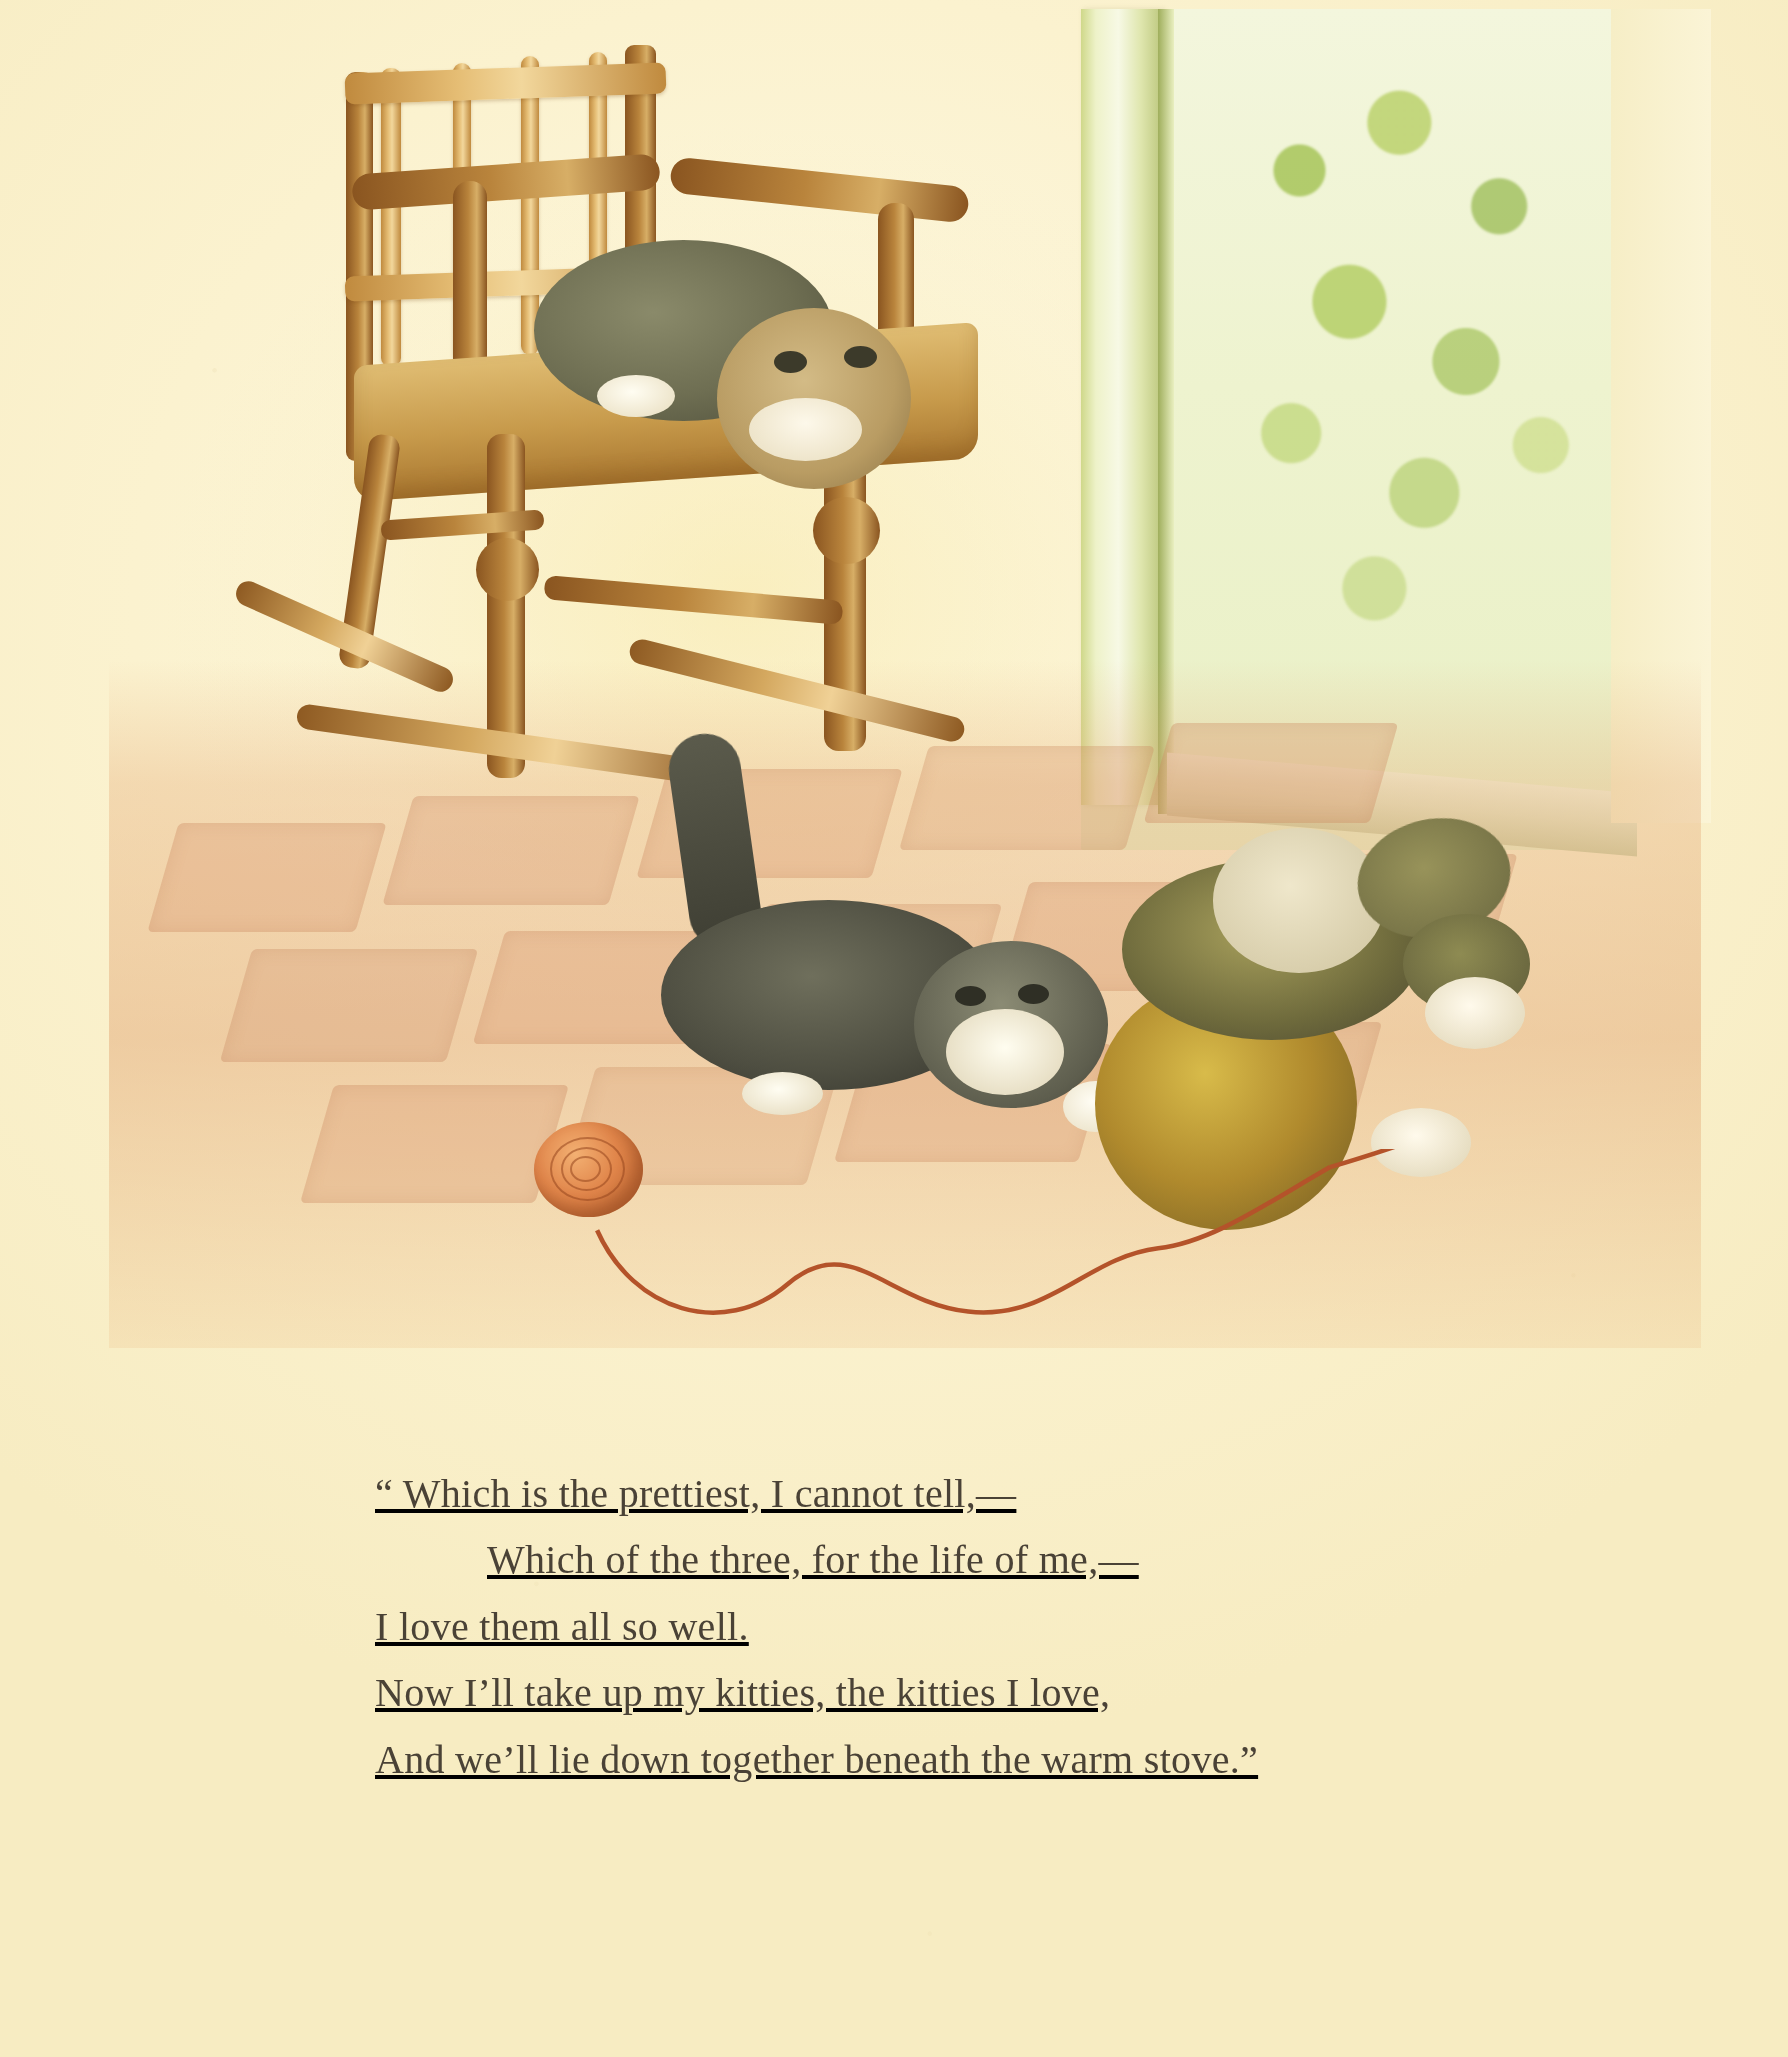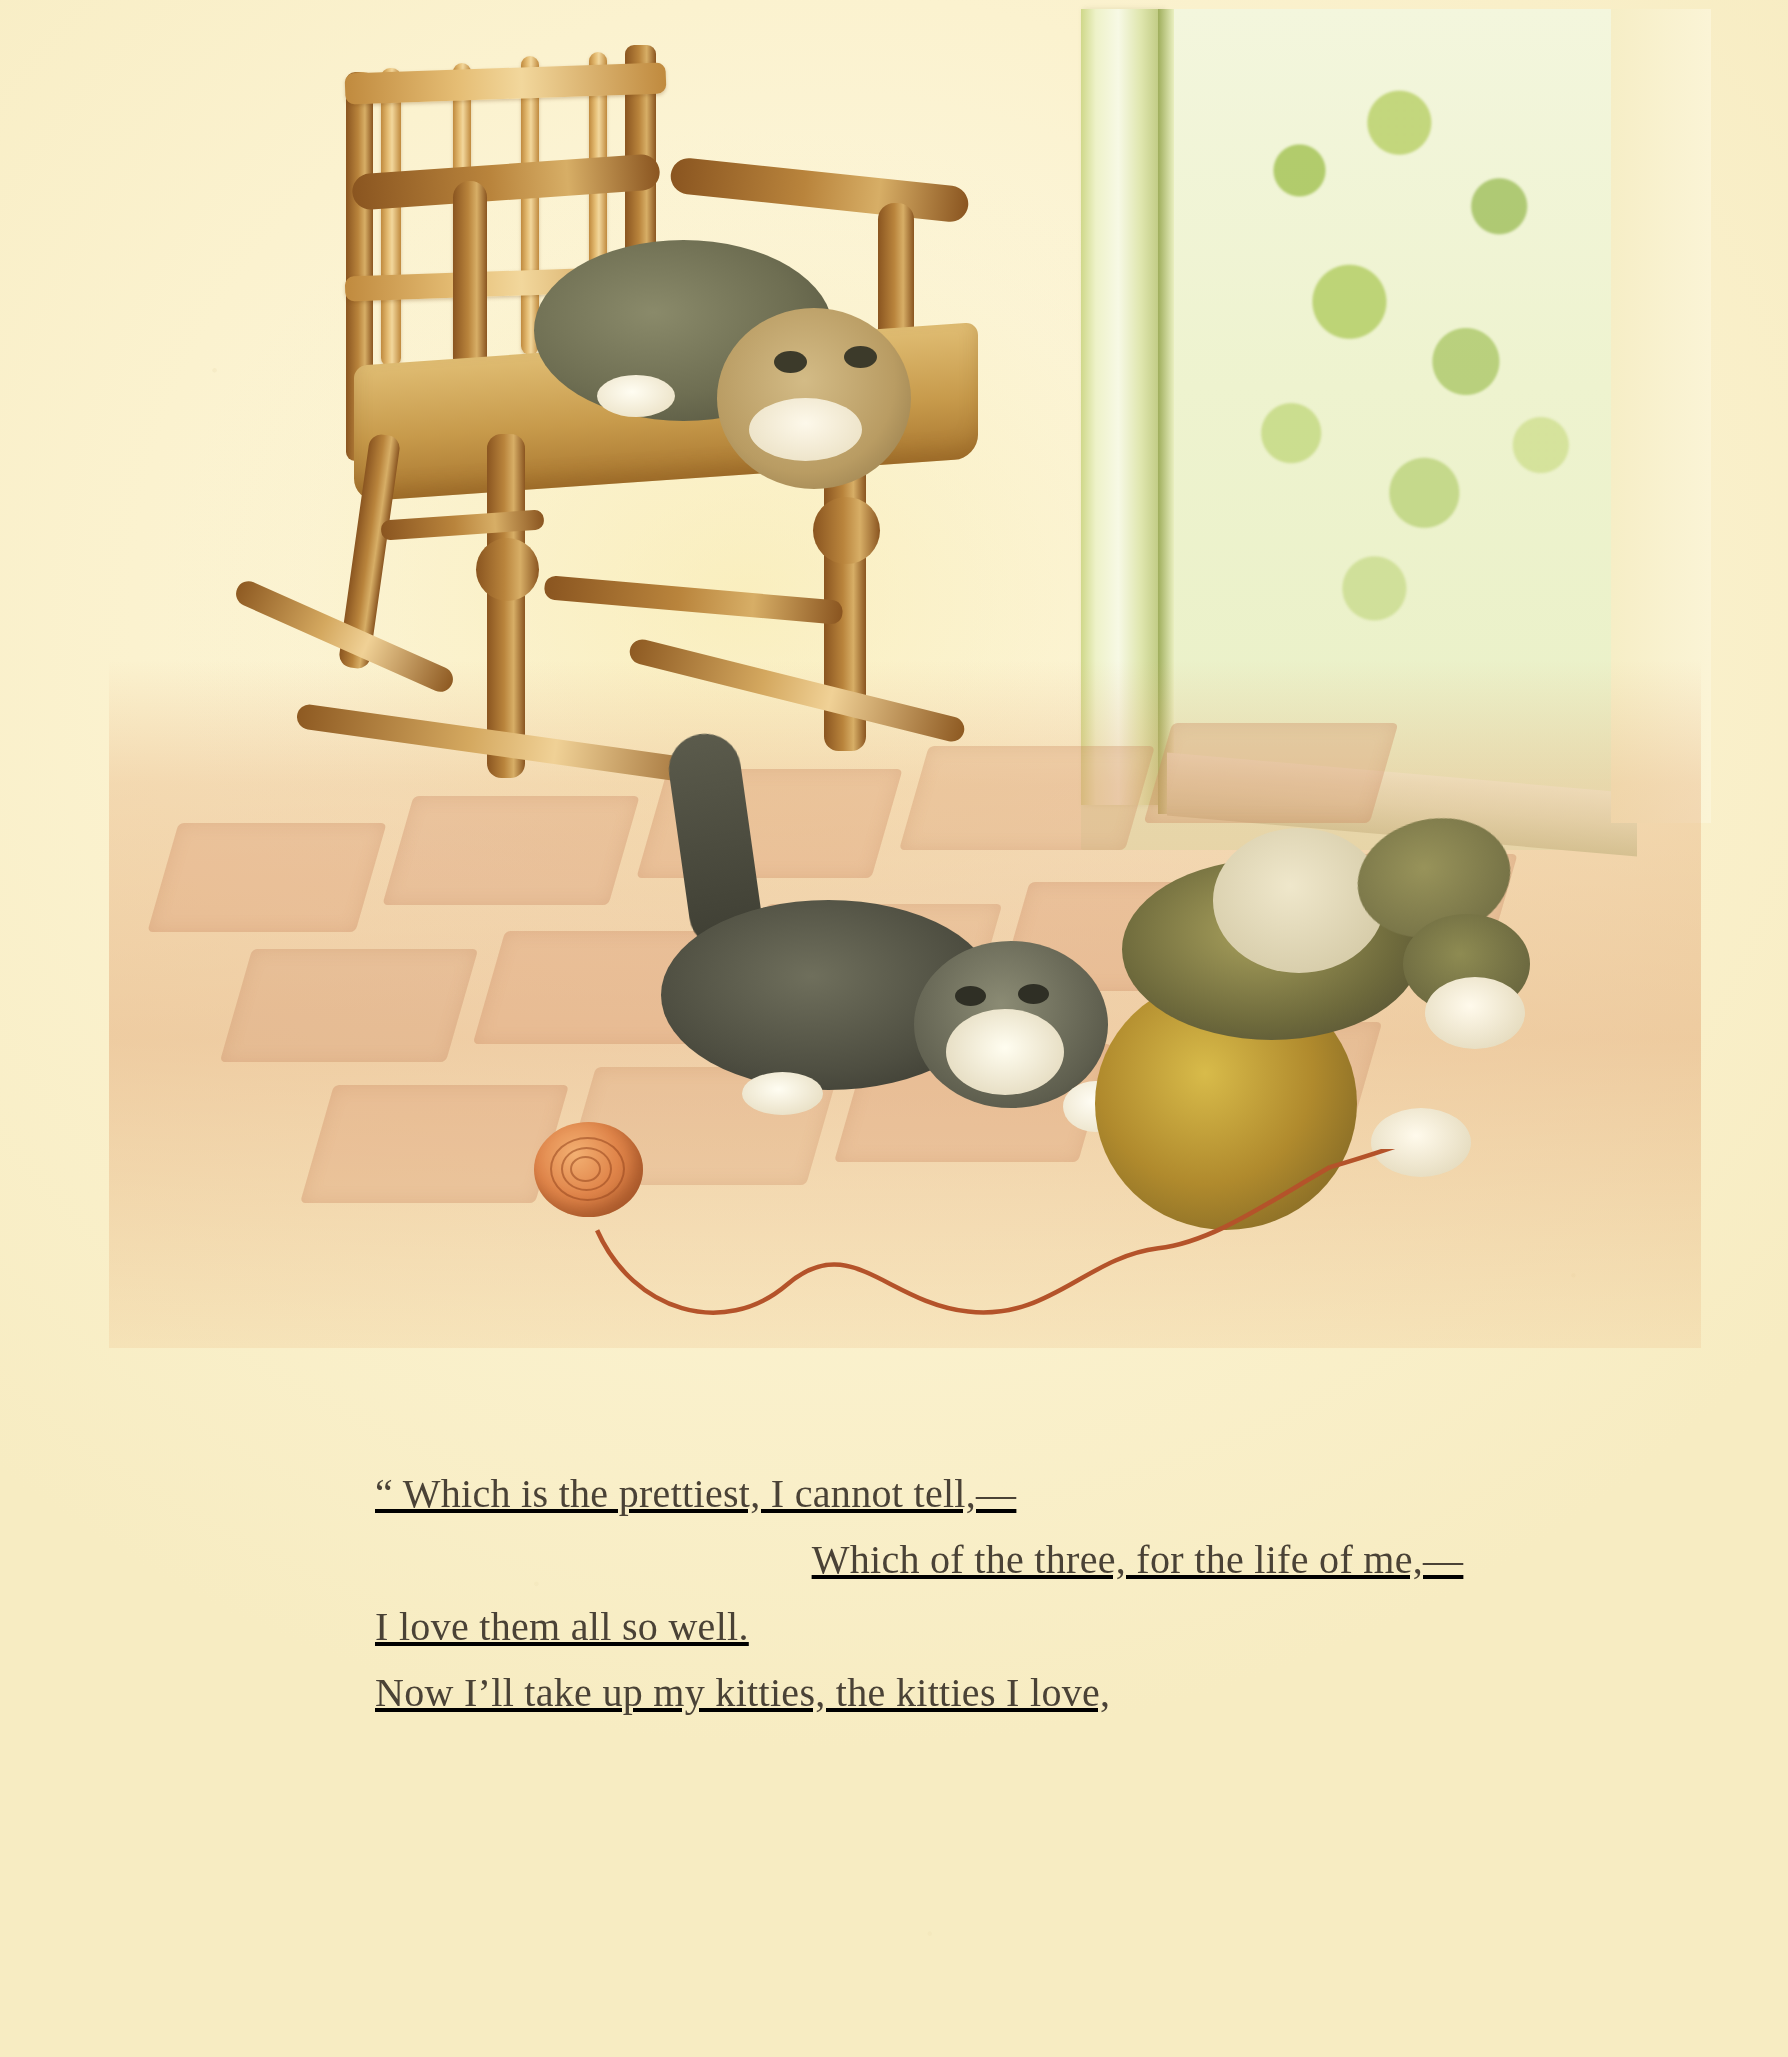--- a/index.html
+++ b/index.html
@@ -206,21 +206,21 @@
   }
   .poem-line {
     color: #4a4236;
     font-size: 40px;
     line-height: 1.66;
     letter-spacing: 0.3px;
     padding-left: 375px;
     white-space: pre;
     font-family: "Liberation Serif", serif;
   }
-  .poem-line.indent-1 { padding-left: 487px; text-align: center; }
+  .poem-line.indent-1 { padding-left: 487px; }
 </style>
 </head>
 <body>
 
 <div class="page">
   <div class="page-grain"></div>
 
   <div class="illustration">
     <div class="illo-wash"></div>
 
@@ -318,15 +318,16 @@
       <path d="M20,90 C60,180 160,210 230,150 C300,90 340,170 430,180 C520,190 560,120 640,110 C700,103 760,60 830,20" fill="none" stroke="#b4532a" stroke-width="5"></path>
       <path d="M830,20 C900,0 980,-30 1060,-60" fill="none" stroke="#b4532a" stroke-width="5"></path>
     </svg>
   </div>
 
   <div class="poem">
     <div class="poem-line">“ Which is the prettiest, I cannot tell,—</div>
     <div class="poem-line indent-1">Which of the three, for the life of me,—</div>
     <div class="poem-line">I love them all so well.</div>
     <div class="poem-line">Now I’ll take up my kitties, the kitties I love,</div>
+    <div class="poem-line">And we’ll lie down together beneath the warm stove.”</div>
   </div>
 </div>
 
 
 </body></html>

